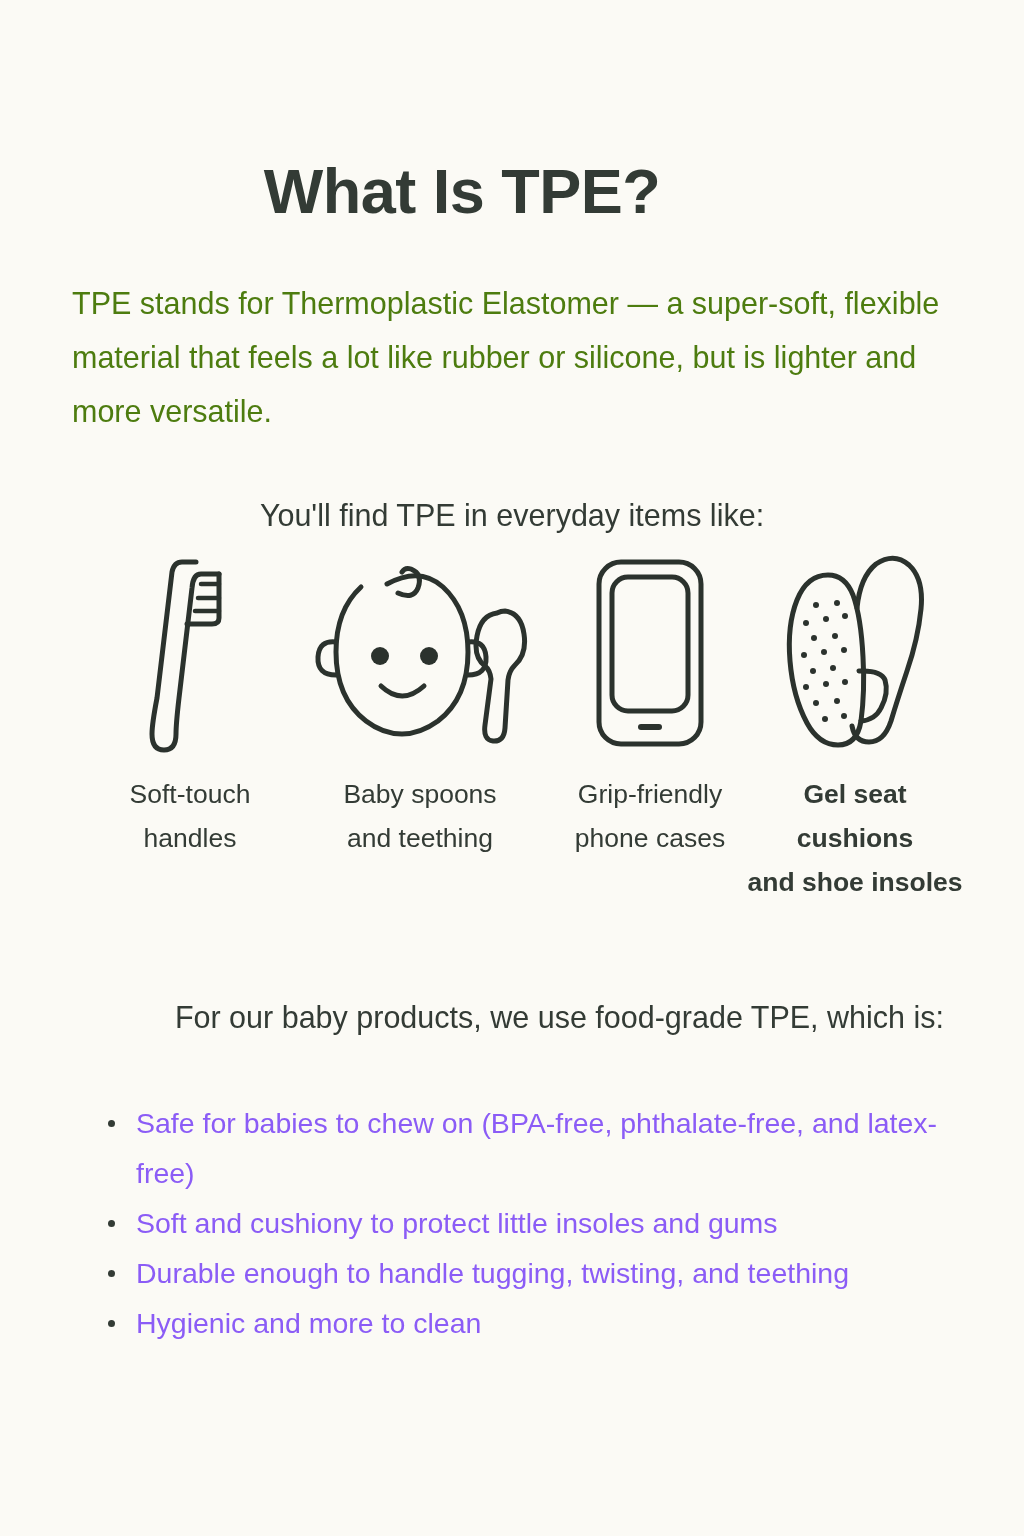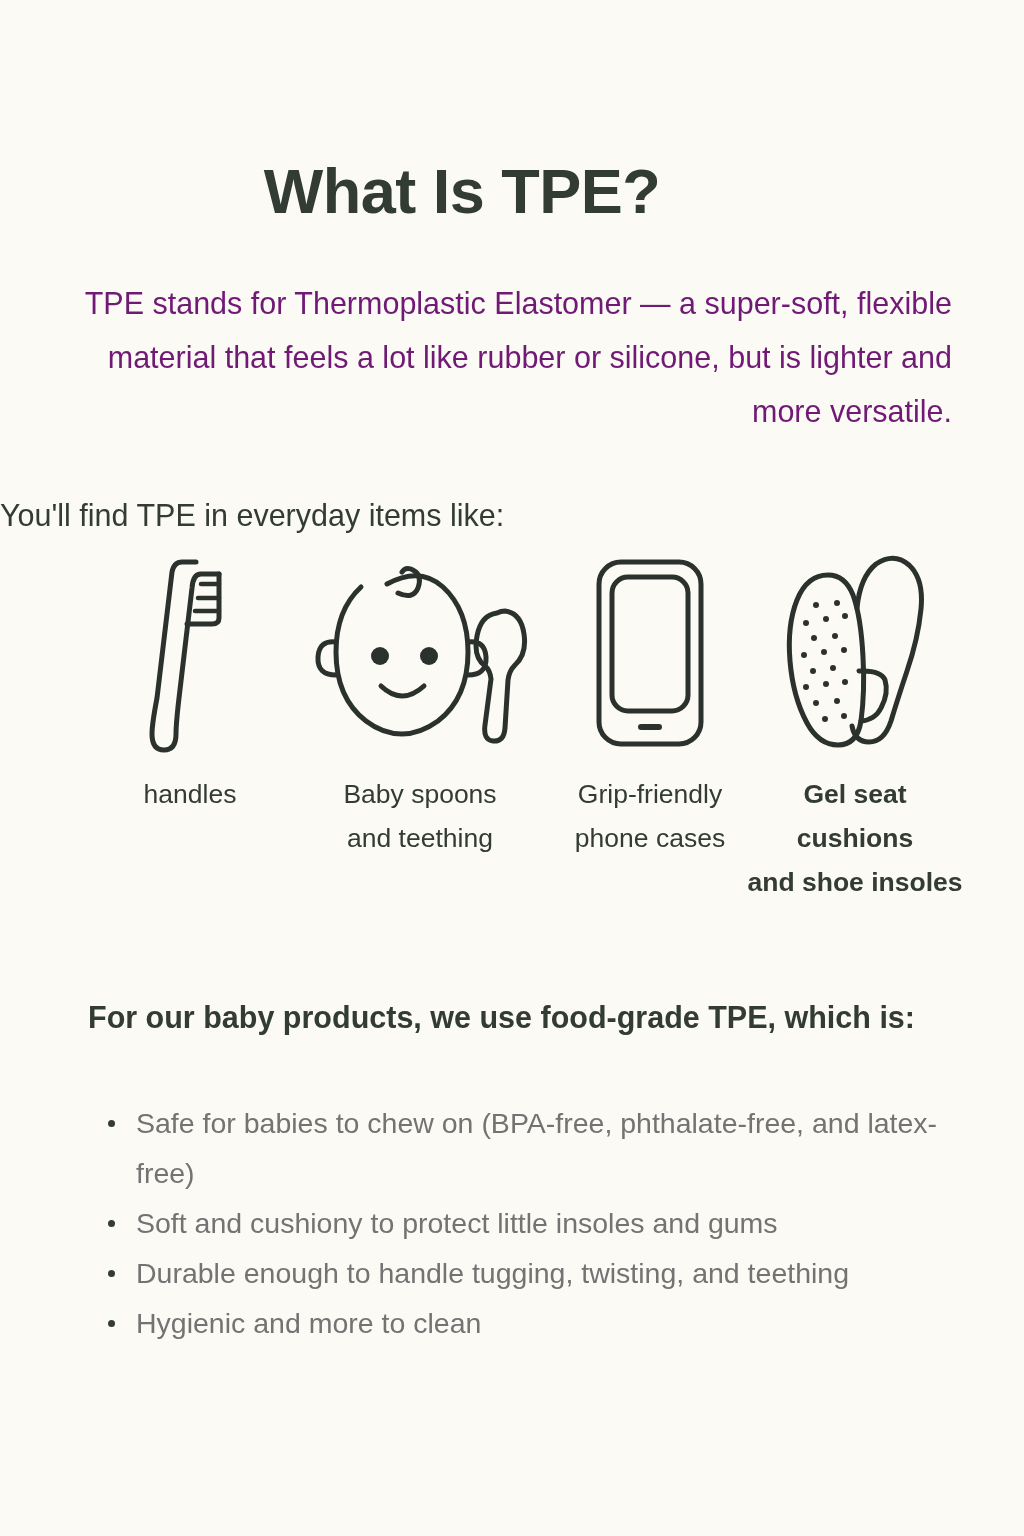--- a/index.html
+++ b/index.html
@@ -35,32 +35,33 @@
     color: #333b35;
     line-height: 1.05;
   }
 
   
   .intro {
     position: absolute;
     top: 245px;
     left: 72px;
     width: 880px;
-    text-align: right;
+    text-align: left;
     font-size: 30.5px;
     line-height: 54px;
-    color: #701a75;
+    color: #4d7c0f;
   }
 
   
   .subhead {
     position: absolute;
     top: 463px;
     left: 0;
     width: 1024px;
+    text-align: center;
     font-size: 30.5px;
     line-height: 42px;
     color: #333b35;
   }
 
   
   .icon-row {
     position: absolute;
     top: 548px;
     left: 0;
@@ -107,42 +108,41 @@
     left: -27px;
     top: 88px;
     width: 244px;
     text-align: center;
   }
 
   
   .section-head {
     position: absolute;
     top: 958px;
-    left: 88px;
+    left: 104px;
     width: 840px;
-    text-align: left;
+    text-align: right;
     font-size: 30.5px;
     line-height: 56px;
     color: #333b35;
-    font-weight: bold;
   }
 
   
   .bullets {
     position: absolute;
     top: 1098px;
     left: 100px;
     width: 880px;
   }
   .bullet {
     position: relative;
     padding-left: 36px;
     font-size: 28.5px;
     line-height: 50px;
-    color: #737373;
+    color: #8b5cf6;
     margin-bottom: 0;
   }
   .bullet .dot {
     position: absolute;
     left: 8px;
     top: 22px;
     width: 7px;
     height: 7px;
     border-radius: 50%;
     background: #333b35;
@@ -251,20 +251,21 @@
             <circle cx="44" cy="166" r="3"></circle>
               <circle cx="63" cy="163" r="3"></circle>
           </g>
         </svg>
       </span>
     </div>
   </div>
 
   <div class="captions">
     <div class="caption k0">
+      <span>Soft-touch</span>
       <span>handles</span>
     </div>
     <div class="caption k1">
       <span>Baby spoons</span>
       <span>and teething</span>
     </div>
     <div class="caption k2">
       <span>Grip-friendly</span>
       <span>phone cases</span>
     </div>

